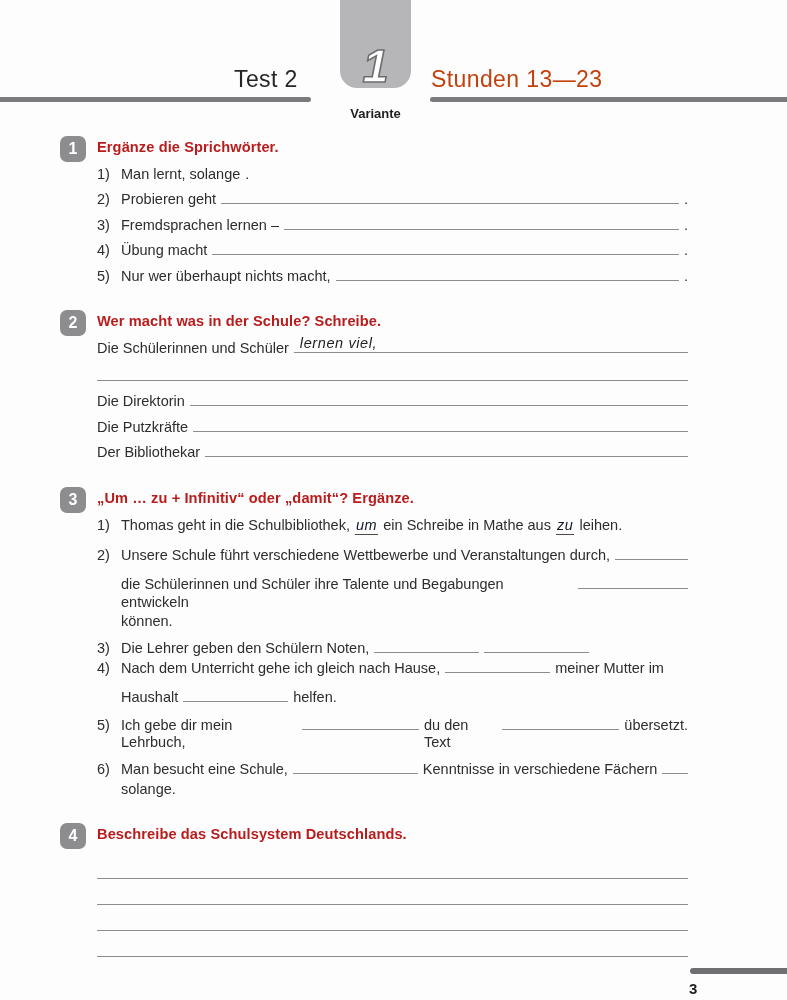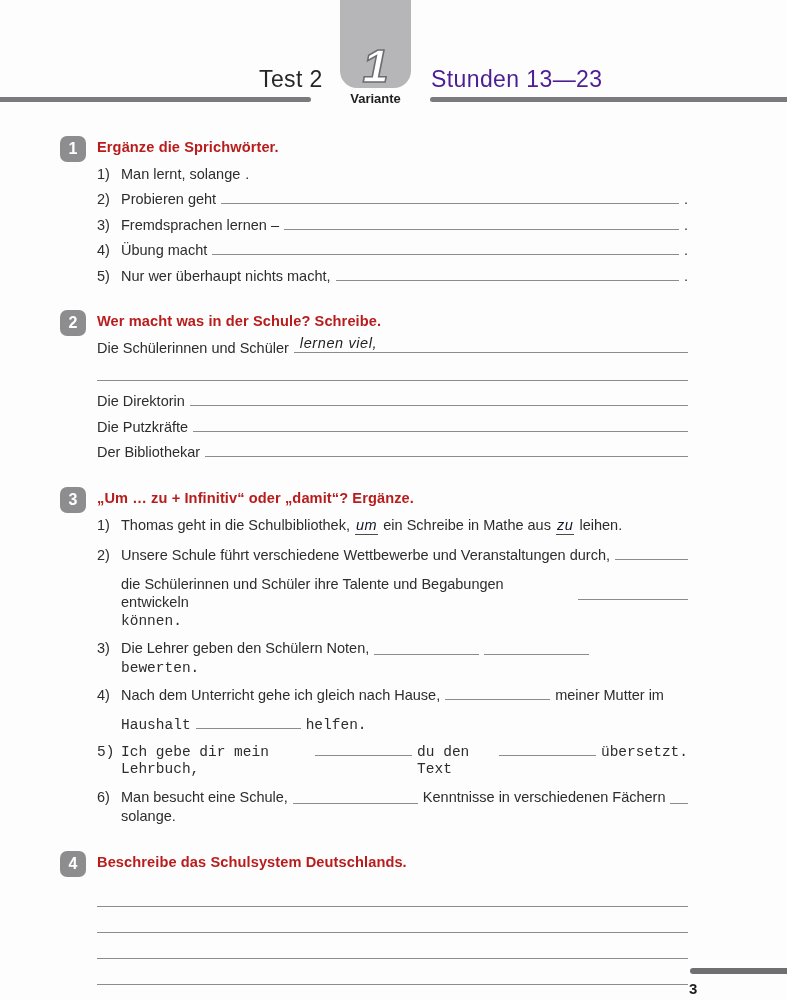--- a/index.html
+++ b/index.html
@@ -30,40 +30,40 @@
     font-size: 47px;
     font-weight: 700;
     font-style: italic;
     line-height: 0.92;
     color: #ffffff;
     -webkit-text-stroke: 1.6px #6d6d6f;
     padding-bottom: 1px;
   }
   .variant-label {
     position: absolute;
-    left: 340px; top: 91px;
+    left: 340px; top: 106px;
     width: 71px;
     text-align: center;
     font-size: 13px;
     font-weight: 700;
     color: #1f1f1f;
   }
   .test-label {
     position: absolute;
-    left: 259px; top: 66px;
+    left: 234px; top: 66px;
     font-size: 23px;
     letter-spacing: 0.4px;
     color: #262626;
   }
   .hours-label {
     position: absolute;
     left: 431px; top: 66px;
     font-size: 23px;
     letter-spacing: 0.4px;
-    color: #4c1d95;
+    color: #c2410c;
   }
   .header-rule { position: absolute; top: 97px; height: 5px; background: #7b7b7d; }
   .header-rule.left  { left: 0; width: 311px; border-radius: 0 3px 3px 0; }
   .header-rule.right { left: 430px; right: 0; border-radius: 3px 0 0 3px; }
 
   
   .content { position: absolute; top: 136px; left: 60px; width: 628px; }
   .section { display: flex; gap: 11px; margin-bottom: 17px; }
   .badge {
     flex: 0 0 26px;
@@ -89,22 +89,22 @@
     display: flex;
     align-items: baseline;
     column-gap: 5px;
     font-size: 14.5px;
     line-height: 1.2;
     margin-bottom: 8px;
     color: #2d2d2d;
   }
   .row.cont { padding-left: 24px; }
   .row.mb-lg { margin-bottom: 12px; }
-  .row.mb-md { margin-bottom: 10px; font-family: Liberation Mono, monospace; }
-  .row.mb-sm { margin-bottom: 2px; align-items: center; }
+  .row.mb-md { margin-bottom: 10px; }
+  .row.mb-sm { margin-bottom: 2px; }
   .inum { flex: 0 0 19px; }
 
   .blank {
     position: relative;
     display: inline-block;
     height: 12px;
     border-bottom: 1.35px solid #8c8c8c;
   }
   .blank.grow { flex: 1 1 auto; }
   .w105 { width: 105px; }
@@ -256,23 +256,20 @@
         <div class="row cont mb-md">
           <span class="txt">können.</span>
         </div>
 
         <div class="row mb-sm">
           <span class="inum">3)</span>
           <span class="txt">Die Lehrer geben den Schülern Noten,</span>
           <span class="blank w105"></span>
           <span class="blank w105"></span>
         </div>
-        <div class="row cont mb-md">
-          <span class="txt">bewerten.</span>
-        </div>
 
         <div class="row mb-lg">
           <span class="inum">4)</span>
           <span class="txt">Nach dem Unterricht gehe ich gleich nach Hause,</span>
           <span class="blank w105"></span>
           <span class="txt">meiner Mutter im</span>
         </div>
         <div class="row cont mb-md">
           <span class="txt">Haushalt</span>
           <span class="blank w105"></span>
@@ -285,21 +282,21 @@
           <span class="blank w120"></span>
           <span class="txt">du den Text</span>
           <span class="blank w120"></span>
           <span class="txt">übersetzt.</span>
         </div>
 
         <div class="row mb-sm">
           <span class="inum">6)</span>
           <span class="txt">Man besucht eine Schule,</span>
           <span class="blank w125"></span>
-          <span class="txt">Kenntnisse in verschiedenen Fächern</span>
+          <span class="txt">Kenntnisse in verschiedene Fächern</span>
           <span class="blank grow"></span>
         </div>
         <div class="row cont">
           <span class="txt">solange.</span>
         </div>
       </div>
     </div>
 
     <div class="section">
       <div class="badge">4</div>

